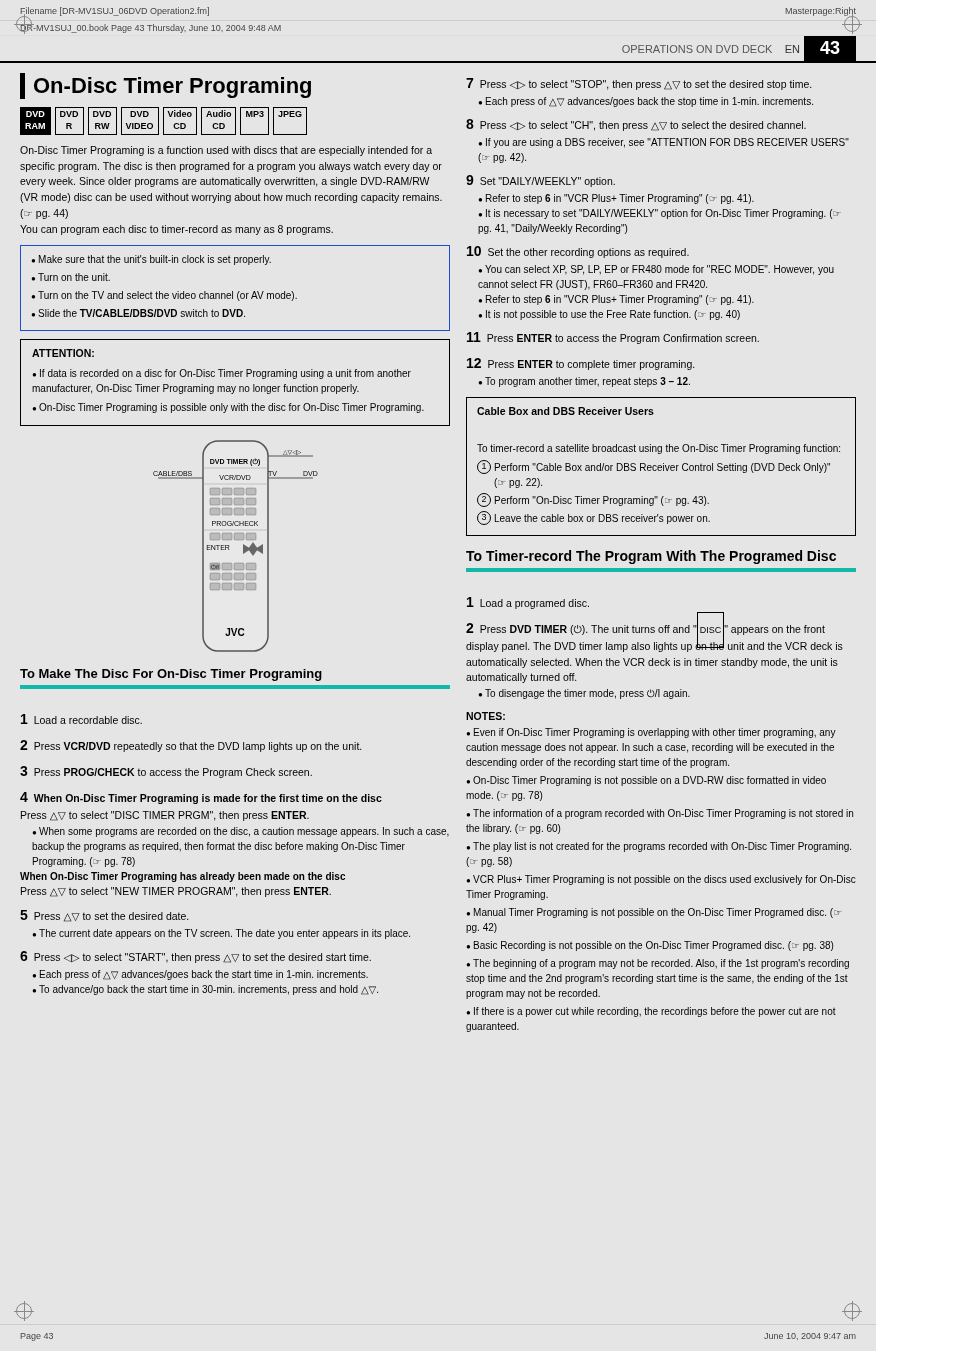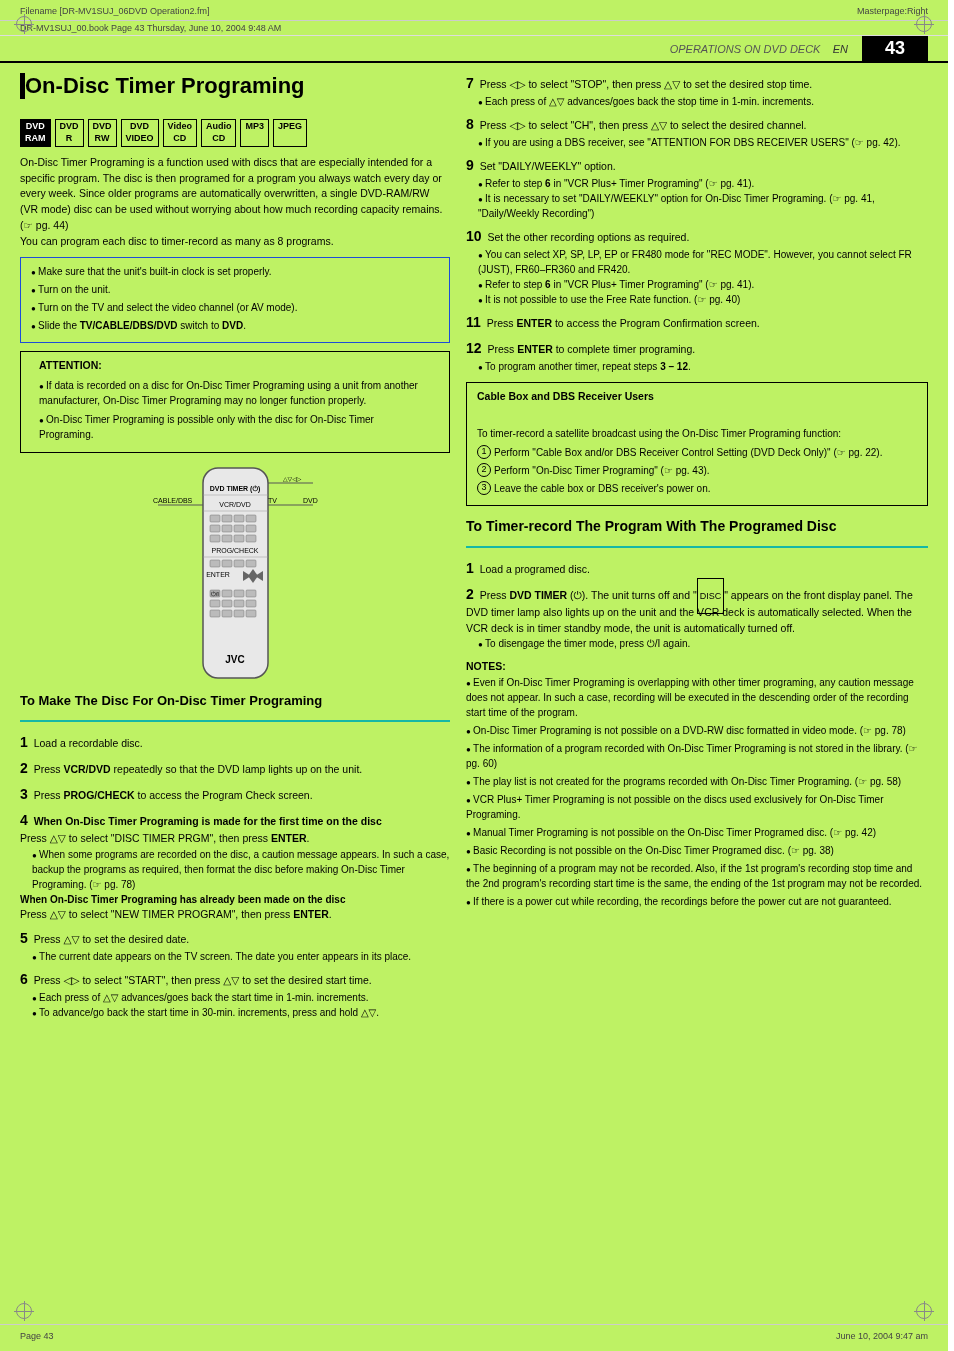--- a/index.html
+++ b/index.html
@@ -5,23 +5,23 @@
     * { margin: 0; padding: 0; box-sizing: border-box; }
     body {
       font-family: Arial, Helvetica, sans-serif;
       font-size: 11px;
       background: #fff;
       width: 954px;
       min-height: 1351px;
       color: #000;
     }
     .page {
-      width: 948px;
+      width: 876px;
       min-height: 1351px;
-      background: #bef264;
+      background: #e5e5e5;
       position: relative;
       padding: 0;
     }
     
     .top-header {
       display: flex;
       justify-content: space-between;
       align-items: flex-start;
       padding: 6px 20px 4px 20px;
       border-bottom: 1px solid #ccc;
@@ -60,21 +60,22 @@
       flex-shrink: 0;
     }
     .right-column {
       flex: 1;
     }
     
     .page-title {
       font-size: 22px;
       font-weight: bold;
       border-left: 5px solid #000;
-      margin-bottom: 20px;
+      padding-left: 8px;
+      margin-bottom: 8px;
       line-height: 1.2;
     }
     
     .disc-badges {
       display: flex;
       gap: 4px;
       margin-bottom: 8px;
       flex-wrap: wrap;
     }
     .badge {
@@ -100,41 +101,41 @@
       margin-bottom: 8px;
       font-size: 10px;
       line-height: 1.6;
     }
     .bullet-box ul { list-style: none; padding-left: 0; }
     .bullet-box ul li::before { content: "● "; font-size: 8px; }
     .bullet-box ul li { margin-bottom: 2px; }
     
     .attention-box {
       border: 1px solid #000;
-      padding: 6px 18px;
+      padding: 6px 11px;
       margin-bottom: 10px;
       font-size: 10px;
       line-height: 1.5;
     }
     .attention-box .attention-title {
       font-weight: bold;
       font-size: 10.5px;
       margin-bottom: 4px;
     }
     .attention-box ul { list-style: none; padding-left: 0; }
     .attention-box ul li::before { content: "● "; font-size: 8px; }
     .attention-box ul li { margin-bottom: 4px; }
     
     .section-heading {
       font-size: 13px;
       font-weight: bold;
-      margin-bottom: 10px;
+      margin-bottom: 20px;
       margin-top: 6px;
-      border-bottom: 2px solid #14b8a6;
-      padding-bottom: 12px;
+      border-bottom: 4px solid #14b8a6;
+      padding-bottom: 4px;
     }
     
     .step {
       margin-bottom: 5px;
       font-size: 10.5px;
       line-height: 1.5;
     }
     .step-num {
       font-size: 14px;
       font-weight: bold;
@@ -157,32 +158,30 @@
     .ops-header {
       display: flex;
       justify-content: flex-end;
       align-items: center;
       padding: 0 20px;
       border-bottom: 2px solid #000;
       margin-bottom: 0;
     }
     .ops-title {
       font-size: 11px;
-      font-style: italic;
       color: #555;
       flex: 1;
       text-align: right;
-      padding-right: 10px;
     }
     .page-number-badge {
       background: #000;
       color: #fff;
       font-size: 18px;
       font-weight: bold;
-      padding: 2px 23px;
+      padding: 2px 16px;
     }
     .en-label {
       font-size: 11px;
       margin-right: 4px;
       color: #333;
     }
     
     .cable-box {
       border: 1px solid #000;
       padding: 6px 10px;

